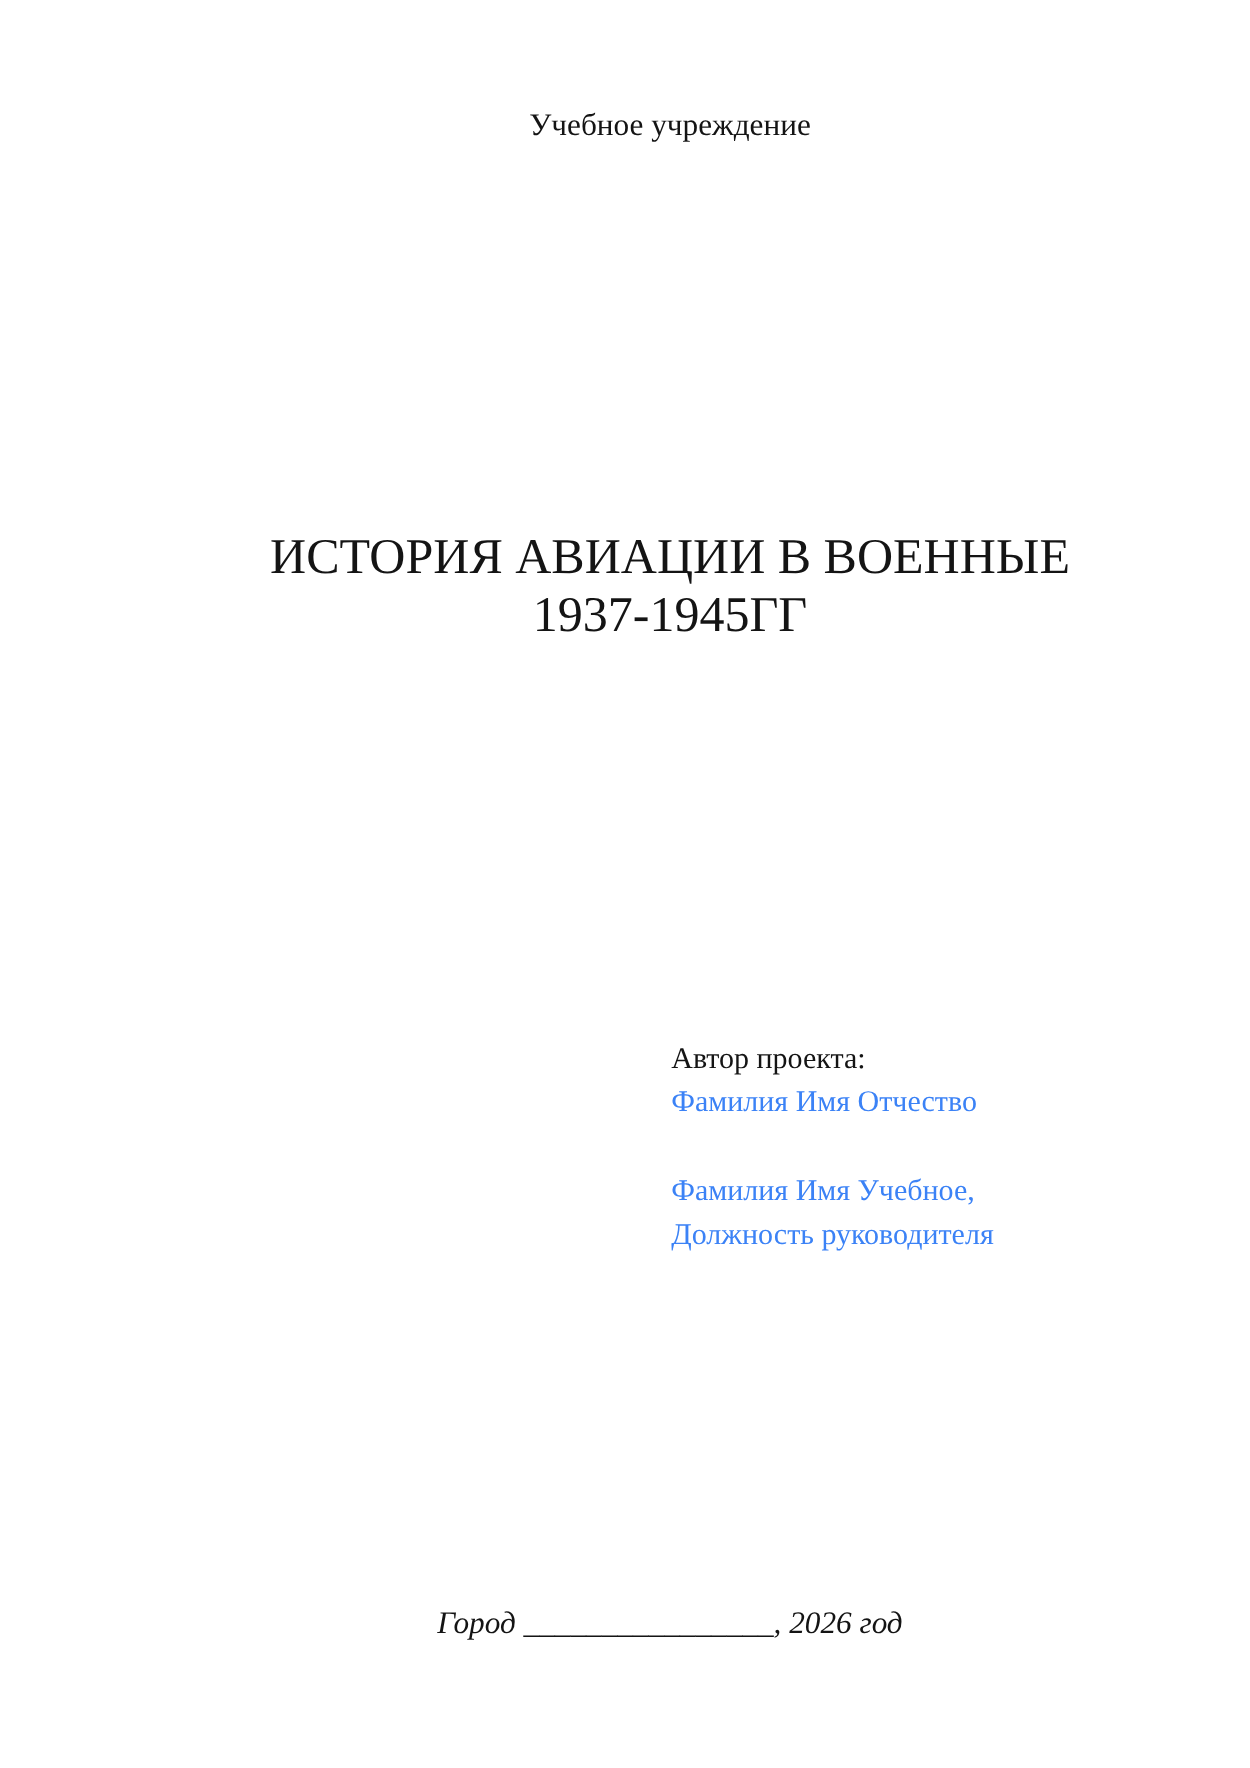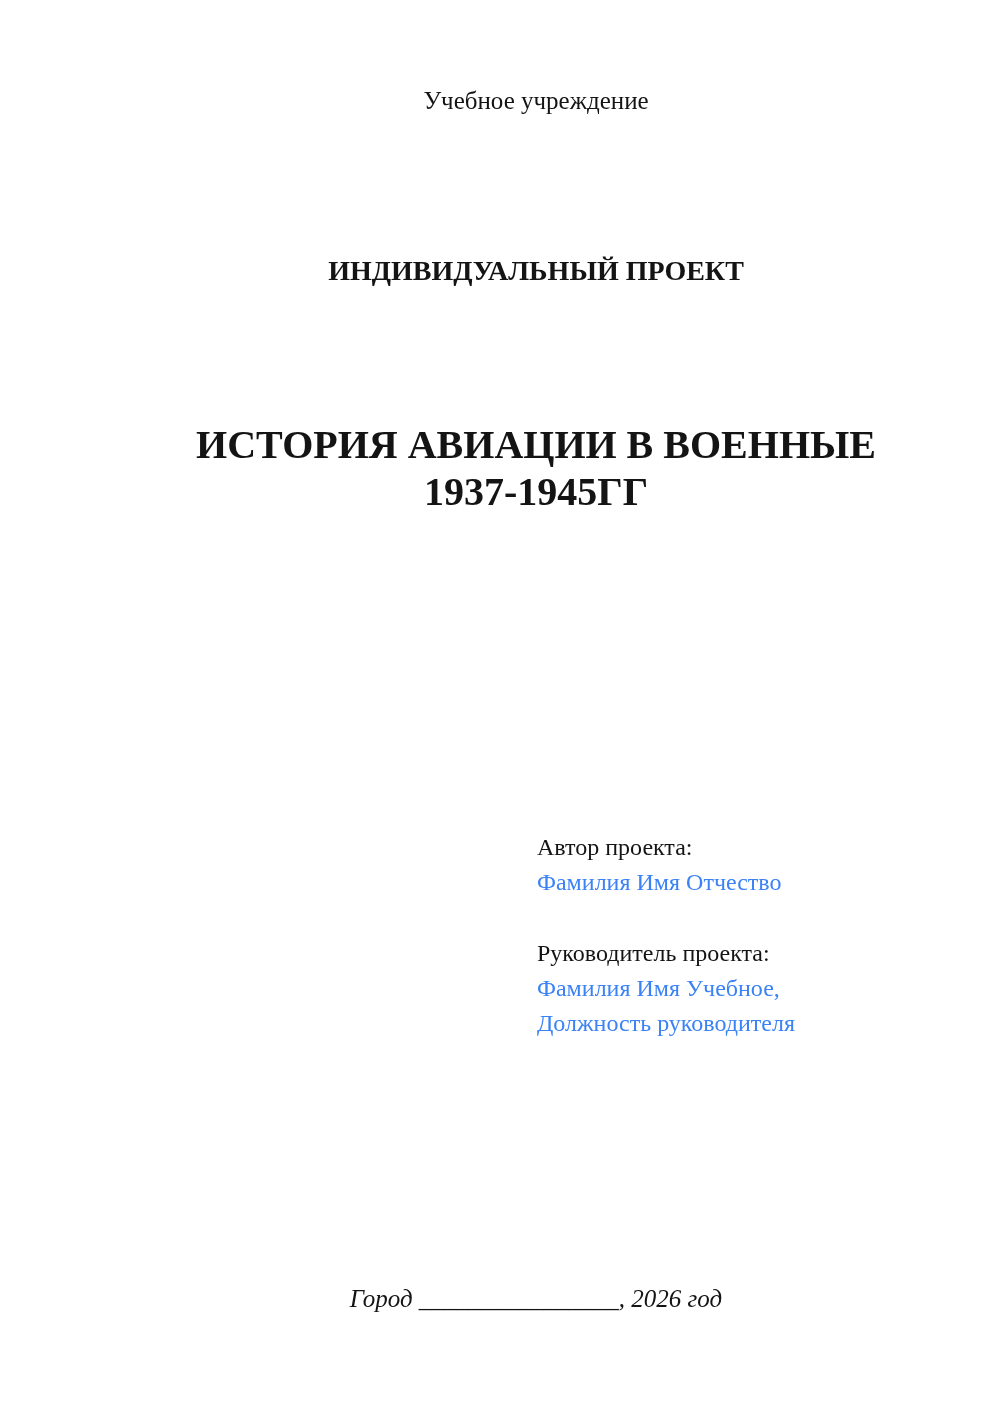--- a/index.html
+++ b/index.html
@@ -31,21 +31,21 @@
   }
   .doc-type-line {
     top: 254px;
     font-size: 28px;
     font-weight: bold;
     line-height: 1.2;
   }
   .title-block {
     top: 422px;
     font-size: 40px;
-    font-weight: bold;
+    font-weight: normal;
     line-height: 1.17;
   }
   .credits-block {
     position: absolute;
     left: 537px;
     top: 782px;
     font-size: 24px;
     line-height: 35px;
     text-align: left;
     margin-top: 48px;
@@ -63,34 +63,32 @@
     font-style: italic;
   }
 </style>
 </head>
 <body>
 
 <div class="page">
 
   <div class="center-col institution-line">Учебное учреждение</div>
 
-  <div class="center-col doc-type-line">ИНДИВИДУАЛЬНЫЙ ПРОЕКТ</div>
 
   <div class="center-col title-block">
     <div>ИСТОРИЯ АВИАЦИИ В ВОЕННЫЕ</div>
     <div>1937-1945ГГ</div>
   </div>
 
   <div class="credits-block">
     <div class="credits-group author">
       <div>Автор проекта:</div>
       <div class="muted">Фамилия Имя Отчество</div>
     </div>
     <div class="credits-group supervisor">
-      <div>Руководитель проекта:</div>
       <div class="muted">Фамилия Имя Учебное,</div>
       <div class="muted">Должность руководителя</div>
     </div>
   </div>
 
   <div class="center-col footer-line">Город ________________, 2026 год</div>
 
 </div>
 
 </body></html>

